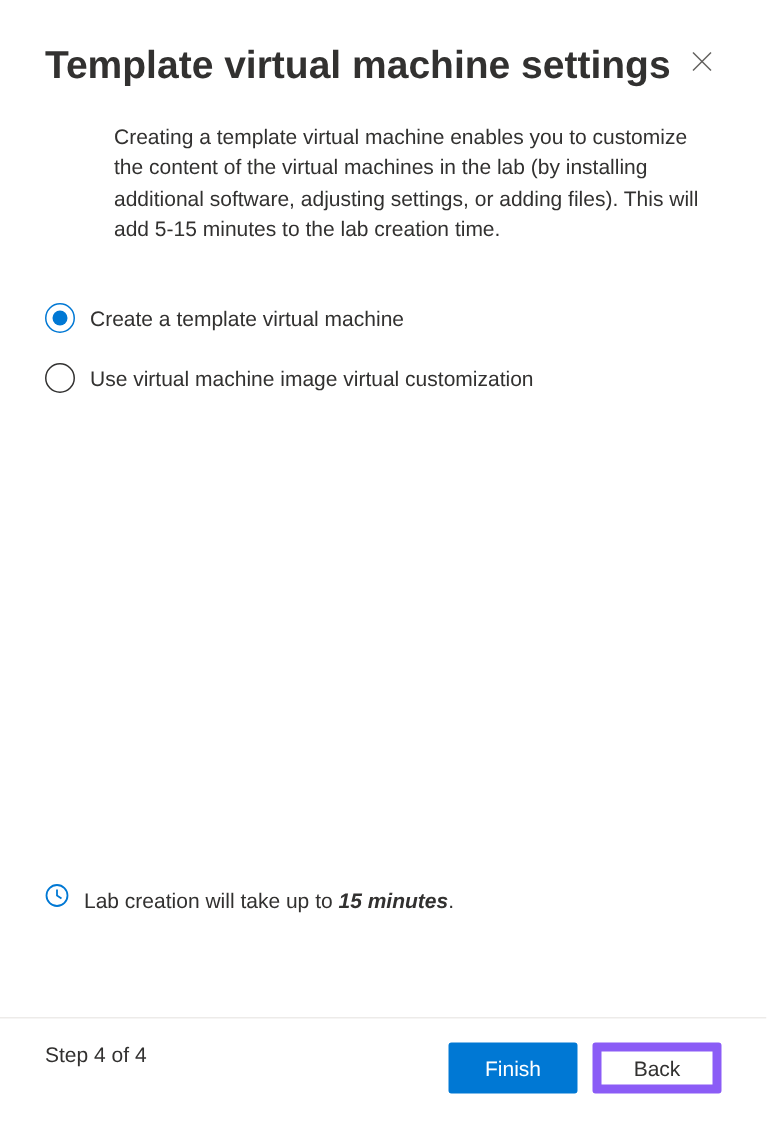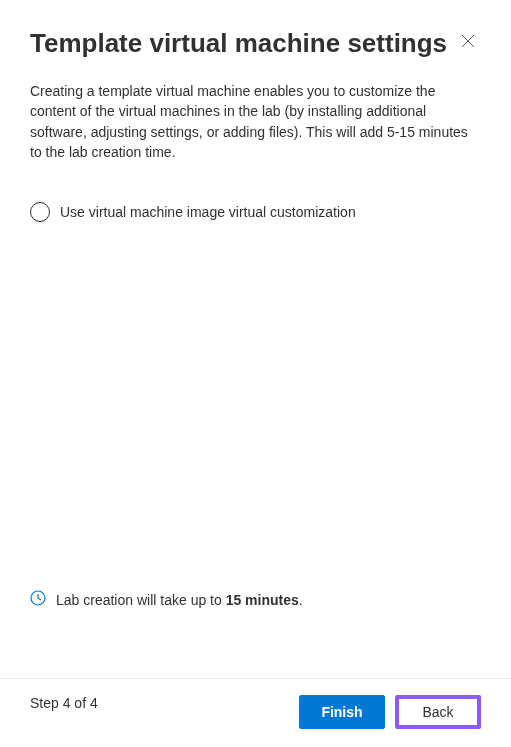--- a/index.html
+++ b/index.html
@@ -39,20 +39,21 @@
     }
     .close-btn svg {
       width: 14px;
       height: 14px;
     }
     .description {
       padding: 14px 30px 20px 30px;
       font-size: 14px;
       line-height: 1.45;
       color: #323130;
+      margin-left: 46px;
     }
     .options {
       padding: 10px 30px 0 30px;
     }
     .radio-option {
       display: flex;
       align-items: center;
       gap: 10px;
       padding: 10px 0;
       cursor: pointer;
@@ -93,20 +94,21 @@
       width: 16px;
       height: 16px;
       flex-shrink: 0;
     }
     .info-text {
       font-size: 14px;
       color: #323130;
     }
     .info-text b {
       font-weight: 600;
+      font-style: italic;
     }
     .footer {
       border-top: 1px solid #edebe9;
       padding: 16px 30px 18px 30px;
       display: flex;
       align-items: flex-start;
       justify-content: space-between;
       margin-top: 48px;
     }
     .step-text {
@@ -123,25 +125,25 @@
       font-size: 14px;
       font-family: inherit;
       border-radius: 2px;
       cursor: pointer;
       padding: 0 18px;
     }
     .btn-primary {
       background: #0078d4;
       border: 1px solid #0078d4;
       color: #ffffff;
-      font-weight: 700;
+      font-weight: 400;
     }
     .btn-secondary {
       background: #ffffff;
-      border: 4px solid #8b5cf6;
+      border: 6px solid #8b5cf6;
       color: #323130;
     }
   </style>
 </head>
 <body>
 
 <div class="header">
   <h1 class="title">Template virtual machine settings</h1>
   <button class="close-btn">
     <span>
@@ -149,20 +151,26 @@
         <line x1="1" y1="1" x2="13" y2="13"></line>
         <line x1="13" y1="1" x2="1" y2="13"></line>
       </svg>
     </span>
   </button>
 </div>
 
 <div class="description">Creating a template virtual machine enables you to customize the content of the virtual machines in the lab (by installing additional software, adjusting settings, or adding files). This will add 5-15 minutes to the lab creation time.</div>
 
 <div class="options">
+  <div class="radio-option">
+    <span class="radio-circle selected">
+      <span class="radio-inner"></span>
+    </span>
+    <span class="radio-label">Create a template virtual machine</span>
+  </div>
   <div class="radio-option">
     <span class="radio-circle"></span>
     <span class="radio-label">Use virtual machine image virtual customization</span>
   </div>
 </div>
 
 <div class="spacer"></div>
 
 <div class="info-bar">
   <span>

